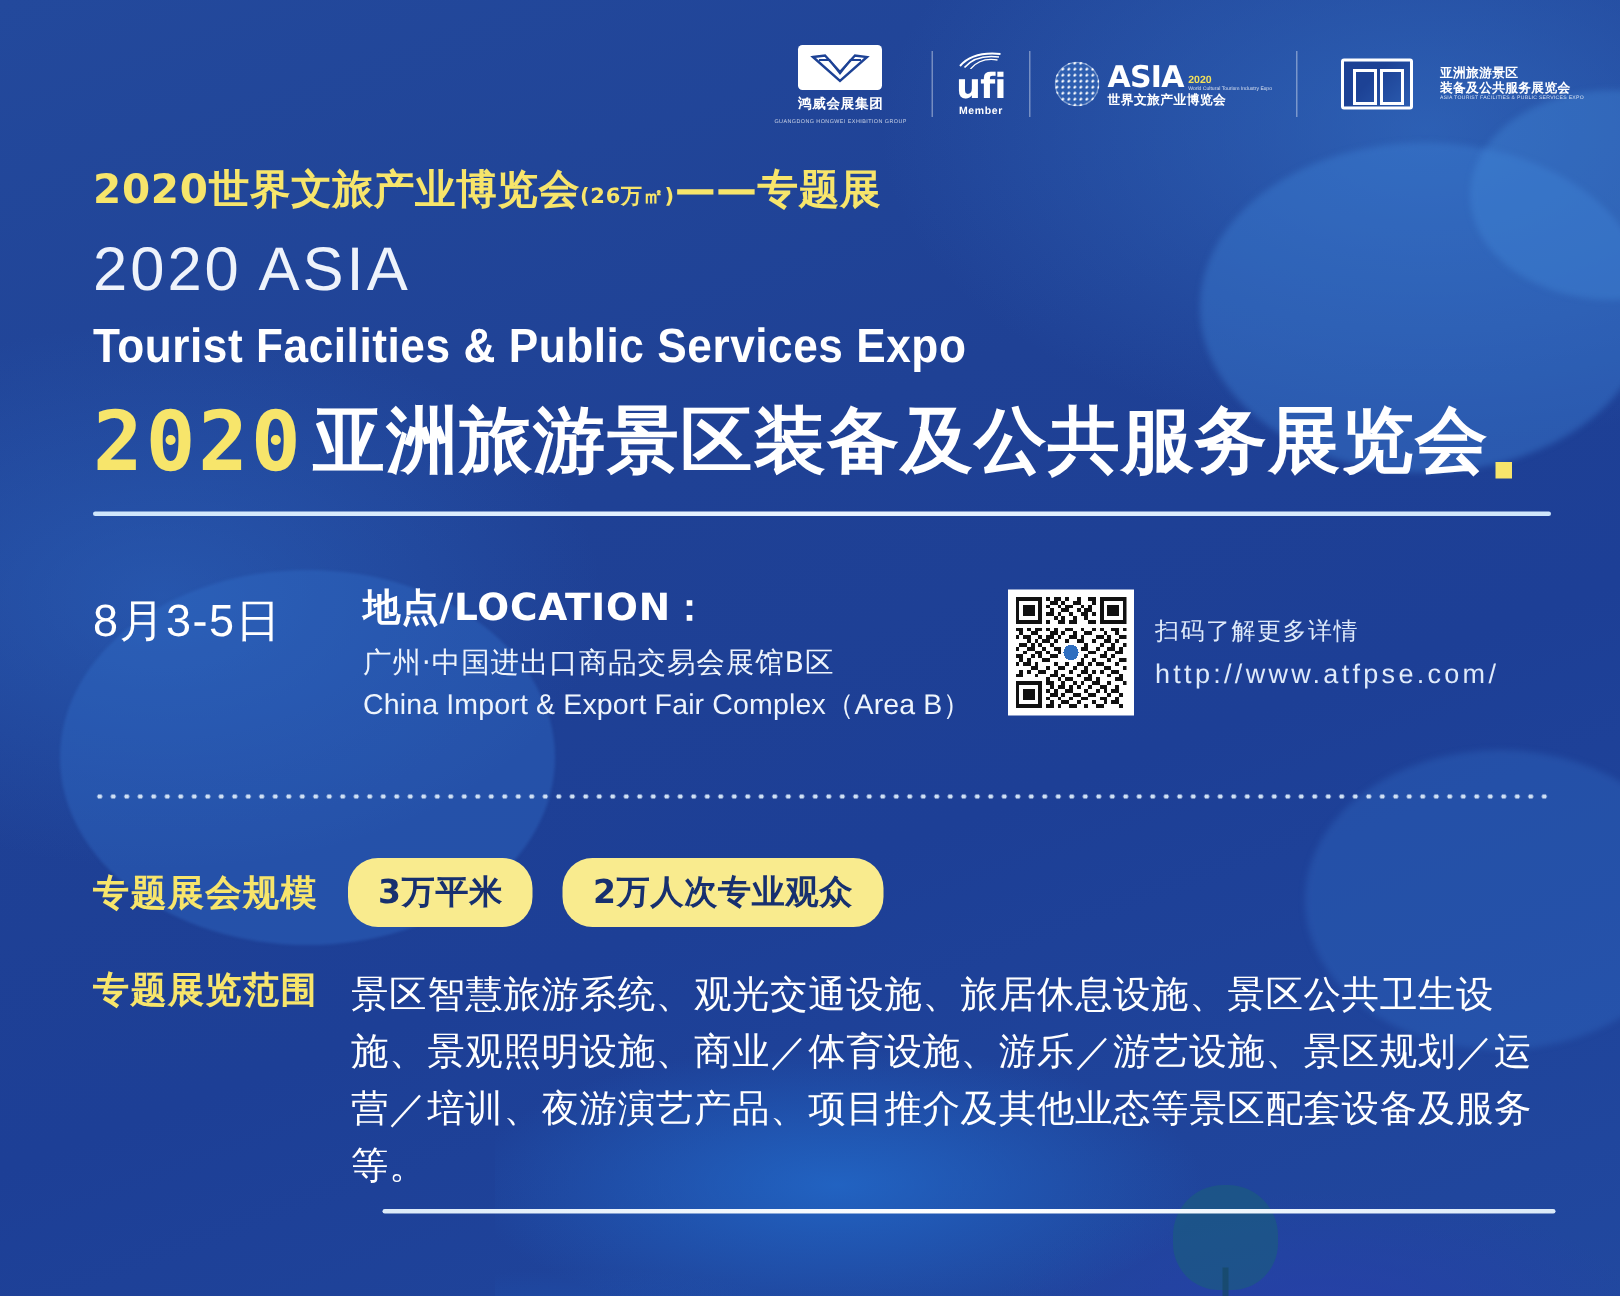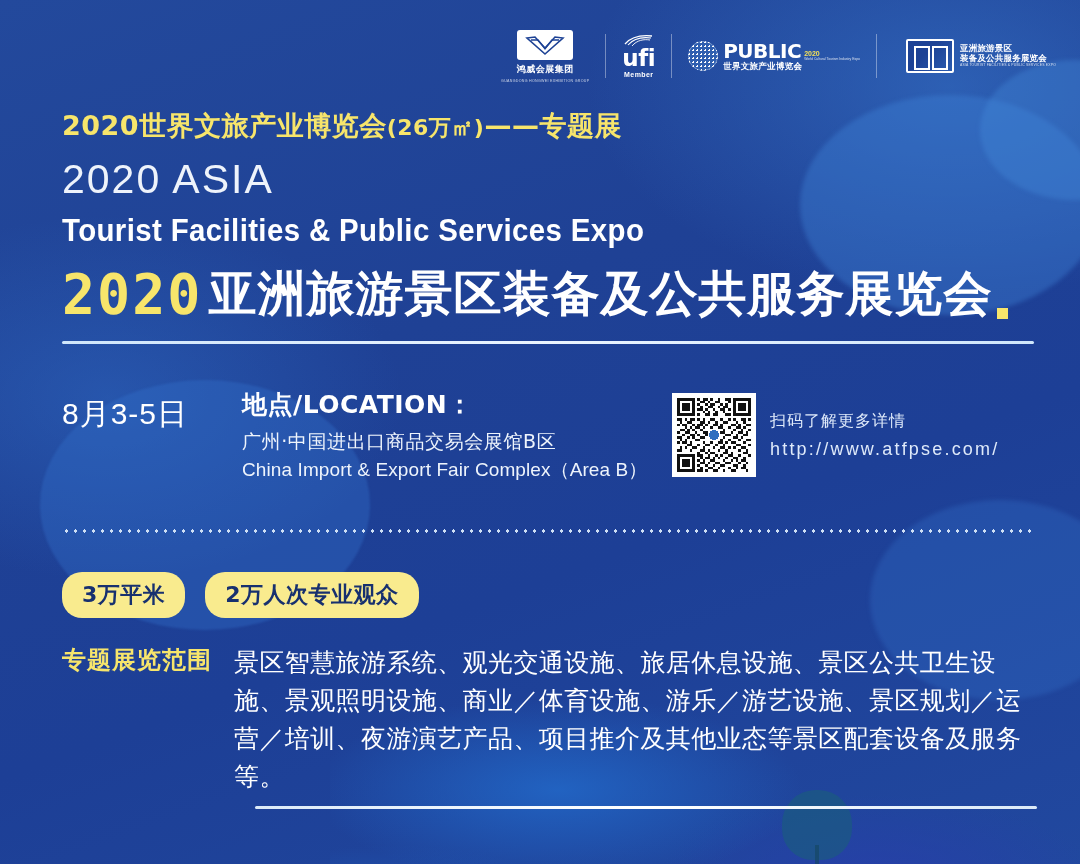--- a/index.html
+++ b/index.html
@@ -55,37 +55,37 @@
                #2f5fb0;
     box-shadow:inset 0 0 0 1px rgba(255,255,255,.35);}
   .wctie-txt{display:flex;flex-direction:column;line-height:1;}
   .wctie-row{display:flex;align-items:flex-end;gap:3px;}
   .wctie-main{font-size:20px;font-weight:bold;color:#fff;letter-spacing:-.5px;font-family:"DejaVu Sans",sans-serif;}
   .wctie-sup{display:flex;flex-direction:column;line-height:1.05;}
   .wctie-yr{font-size:7px;color:#f2e05a;font-weight:bold;}
   .wctie-tiny{font-size:3.4px;color:rgba(255,255,255,.8);}
   .wctie-cn{font-size:8.5px;color:#fff;letter-spacing:.3px;margin-top:1px;font-weight:bold;}
   
-  .tfp{display:flex;align-items:center;gap:6px;padding-left:13px;}
+  .tfp{display:flex;align-items:center;gap:18px;padding-left:13px;}
   .tfp-mark{width:44px;height:30px;border:2px solid #fff;border-radius:2px;position:relative;overflow:hidden;
     background:linear-gradient(135deg,#1d4295 40%,#2b5cb0 100%);}
   .tfp-mark:before{content:"";position:absolute;left:6px;top:5px;width:12px;height:20px;border:2px solid #fff;}
   .tfp-mark:after{content:"";position:absolute;left:24px;top:5px;width:12px;height:20px;border:2px solid #fff;}
   .tfp-txt{display:flex;flex-direction:column;line-height:1.15;}
   .tfp-cn{font-size:8.5px;color:#fff;font-weight:bold;letter-spacing:.2px;}
   .tfp-en{font-size:3.4px;color:rgba(255,255,255,.8);letter-spacing:.2px;}
 
   
   .wrap{position:absolute;left:62px;top:0;width:990px;}
   .t-yellow{
     position:absolute;left:0;top:108px;
     font-size:27px;font-weight:bold;color:#f7e56b;letter-spacing:.5px;white-space:nowrap;
     font-family:"DejaVu Sans","Liberation Sans",sans-serif;
   }
-  .t-yellow .sm{font-size:22px;}
+  .t-yellow .sm{font-size:14px;}
   .t-asia{
     position:absolute;left:0;top:156px;
     font-size:41px;color:#eef3fb;font-weight:300;letter-spacing:2px;
     font-family:"Liberation Sans",sans-serif;
   }
   .t-en{
     position:absolute;left:0;top:212px;
     font-size:32px;color:#ffffff;font-weight:bold;letter-spacing:.4px;
     transform:scaleX(.92);transform-origin:left center;
     font-family:"Liberation Sans Narrow","Liberation Sans",sans-serif;
@@ -188,21 +188,21 @@
       </div>
     </div>
 
     <div class="logodiv"></div>
 
     <div class="logocell">
       <div class="wctie">
         <div class="globe"></div>
         <div class="wctie-txt">
           <div class="wctie-row">
-            <span class="wctie-main">PUBLIC</span>
+            <span class="wctie-main">ASIA</span>
             <span class="wctie-sup">
               <span class="wctie-yr">2020</span>
               <span class="wctie-tiny">World Cultural Tourism Industry Expo</span>
             </span>
           </div>
           <div class="wctie-cn">世界文旅产业博览会</div>
         </div>
       </div>
     </div>
 
@@ -461,20 +461,21 @@
     </div>
     <div class="qr-txt">
       <div class="qr-cn">扫码了解更多详情</div>
       <div class="qr-url">http://www.atfpse.com/</div>
     </div>
   </div>
 
   <div class="dots"></div>
 
   <div class="scale">
+    <div class="sec-lbl">专题展会规模</div>
     <div class="pill">3万平米</div>
     <div class="pill">2万人次专业观众</div>
   </div>
 
   <div class="scope">
     <div class="sec-lbl">专题展览范围</div>
     <div class="scope-body">景区智慧旅游系统、观光交通设施、旅居休息设施、景区公共卫生设施、景观照明设施、商业／体育设施、游乐／游艺设施、景区规划／运营／培训、夜游演艺产品、项目推介及其他业态等景区配套设备及服务等。</div>
   </div>
 
   <div class="rule-b"></div>

